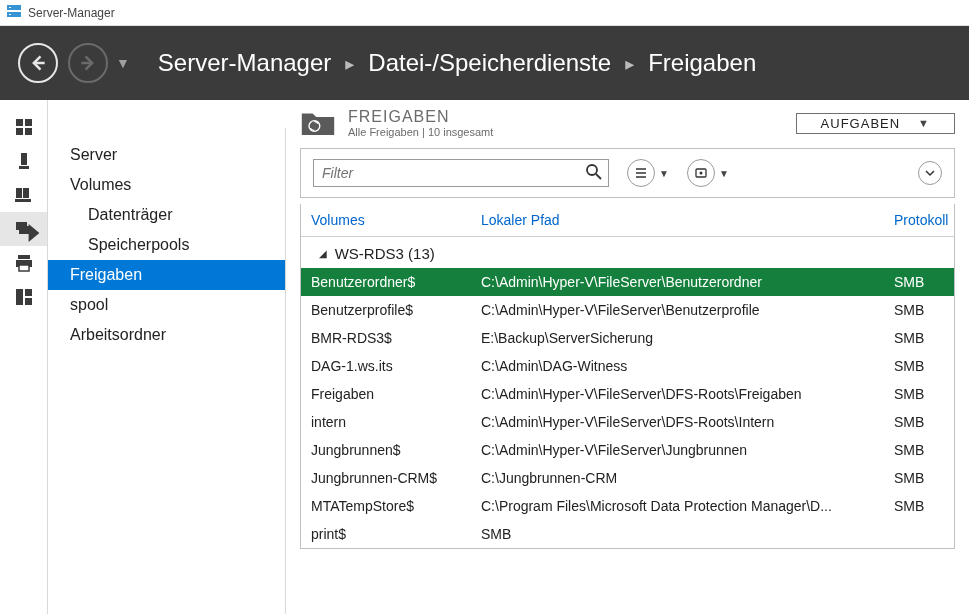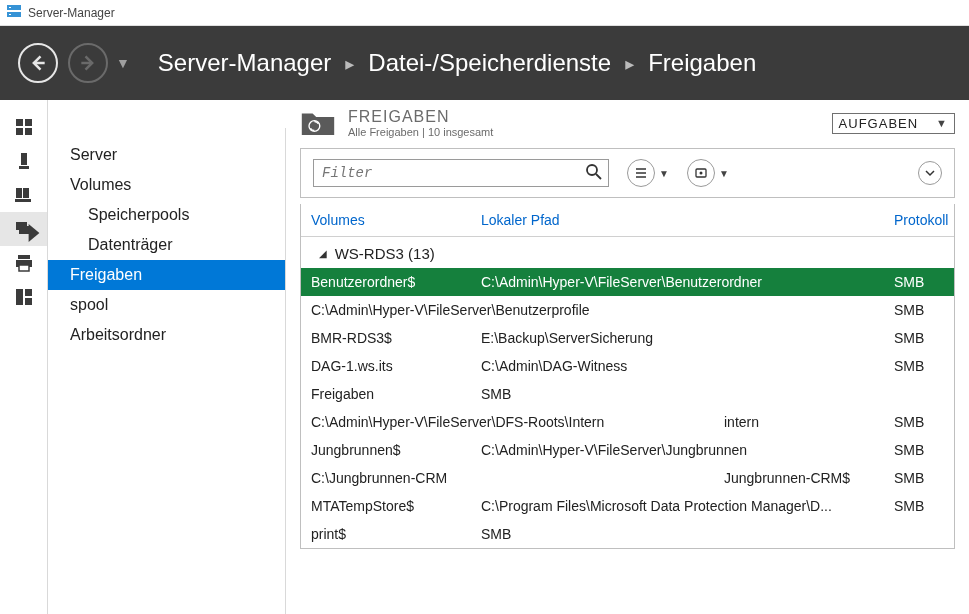--- a/index.html
+++ b/index.html
@@ -33,27 +33,27 @@
   .sidebar .item.selected { background: #0078d7; color: #fff; }
 
   .content { flex: 1; background: #fff; display: flex; flex-direction: column; }
 
   
   .section-head { display: flex; align-items: center; padding: 8px 14px 6px 14px; gap: 12px; }
   .section-head .sect-icon { width: 36px; height: 30px; }
   .section-head .titles { flex: 1; }
   .section-head .heading { font-size: 16px; color: #6b6b6b; font-weight: 400; letter-spacing: 1px; }
   .section-head .sub { font-size: 11px; color: #6b6b6b; }
-  .tasks-btn { border: 1px solid #707070; background: #fff; padding: 2px 6px; font-size: 13px; letter-spacing: 1px; display: flex; align-items: center; gap: 18px; cursor: pointer; }
+  .tasks-btn { border: 1px solid #707070; background: #fff; padding: 2px 24px; font-size: 13px; letter-spacing: 1px; display: flex; align-items: center; gap: 18px; cursor: pointer; }
   .tasks-btn .chev { font-size: 11px; color: #444; }
 
   
   .toolbar-box { margin: 4px 14px 0 14px; border: 1px solid #bfbfbf; padding: 10px 12px; display: flex; align-items: center; gap: 18px; }
   .filter-wrap { position: relative; }
-  .filter-input { width: 296px; height: 28px; border: 1px solid #9a9a9a; padding: 0 30px 0 8px; font-style: italic; color: #0c4a6e; font-size: 14px; outline: none; font-family: Liberation Mono, monospace; }
+  .filter-input { width: 296px; height: 28px; border: 1px solid #9a9a9a; padding: 0 30px 0 8px; font-style: italic; color: #0c4a6e; font-size: 14px; outline: none; }
   .filter-search-icon { position: absolute; right: 6px; top: 4px; }
   .tb-icon-btn { width: 28px; height: 28px; border: 1px solid #9a9a9a; border-radius: 50%; display: flex; align-items: center; justify-content: center; cursor: pointer; }
   .tb-icon-group { display:flex; align-items:center; gap:4px; }
   .tb-dd { font-size: 10px; color: #444; }
   .tb-spacer { flex: 1; }
   .expand-btn { width: 24px; height: 24px; border: 1px solid #9a9a9a; border-radius: 50%; display:flex; align-items:center; justify-content:center; cursor:pointer; }
 
   
   .table-scroll { margin: 6px 14px 0 14px; border: 1px solid #bfbfbf; border-top: none; }
   .thead { display: flex; border-bottom: 1px solid #d0d0d0; }
@@ -153,22 +153,22 @@
           <rect x="1" y="1" width="7" height="16"></rect>
           <rect x="10" y="1" width="7" height="7"></rect>
           <rect x="10" y="10" width="7" height="7"></rect>
         </svg>
       </div>
   </div>
 
   <div class="sidebar">
     <div class="item">Server</div>
     <div class="item">Volumes</div>
+    <div class="item sub">Datenträger</div>
     <div class="item sub">Speicherpools</div>
-    <div class="item sub">Datenträger</div>
     <div class="item selected">Freigaben</div>
     <div class="item">spool</div>
     <div class="item">Arbeitsordner</div>
   </div>
 
   <div class="content">
 
     <div class="section-head">
       <span class="sect-icon">
         <svg viewBox="0 0 40 32">
@@ -235,50 +235,52 @@
         <span class="tri">◢</span>
         <span>WS-RDS3 (13)</span>
       </div>
       <div id="rows">
           <div class="trow selected">
             <div class="td col-share">Benutzerordner$</div>
             <div class="td col-path">C:\Admin\Hyper-V\FileServer\Benutzerordner</div>
             <div class="td col-proto">SMB</div>
           </div>
           <div class="trow">
+            <div class="td col-share">Benutzerprofile$</div>
             <div class="td col-path">C:\Admin\Hyper-V\FileServer\Benutzerprofile</div>
             <div class="td col-proto">SMB</div>
           </div>
           <div class="trow">
             <div class="td col-share">BMR-RDS3$</div>
             <div class="td col-path">E:\Backup\ServerSicherung</div>
             <div class="td col-proto">SMB</div>
           </div>
           <div class="trow">
             <div class="td col-share">DAG-1.ws.its</div>
             <div class="td col-path">C:\Admin\DAG-Witness</div>
             <div class="td col-proto">SMB</div>
           </div>
           <div class="trow">
             <div class="td col-share">Freigaben</div>
-            <div class="td col-proto">SMB</div>
-          </div>
-          <div class="trow">
+            <div class="td col-path">C:\Admin\Hyper-V\FileServer\DFS-Roots\Freigaben</div>
+            <div class="td col-proto">SMB</div>
+          </div>
+          <div class="trow">
+            <div class="td col-share">intern</div>
             <div class="td col-path">C:\Admin\Hyper-V\FileServer\DFS-Roots\Intern</div>
-            <div class="td col-share">intern</div>
             <div class="td col-proto">SMB</div>
           </div>
           <div class="trow">
             <div class="td col-share">Jungbrunnen$</div>
             <div class="td col-path">C:\Admin\Hyper-V\FileServer\Jungbrunnen</div>
             <div class="td col-proto">SMB</div>
           </div>
           <div class="trow">
+            <div class="td col-share">Jungbrunnen-CRM$</div>
             <div class="td col-path">C:\Jungbrunnen-CRM</div>
-            <div class="td col-share">Jungbrunnen-CRM$</div>
             <div class="td col-proto">SMB</div>
           </div>
           <div class="trow">
             <div class="td col-share">MTATempStore$</div>
             <div class="td col-path">C:\Program Files\Microsoft Data Protection Manager\D...</div>
             <div class="td col-proto">SMB</div>
           </div>
           <div class="trow">
             <div class="td col-share">print$</div>
             <div class="td col-proto">SMB</div>

